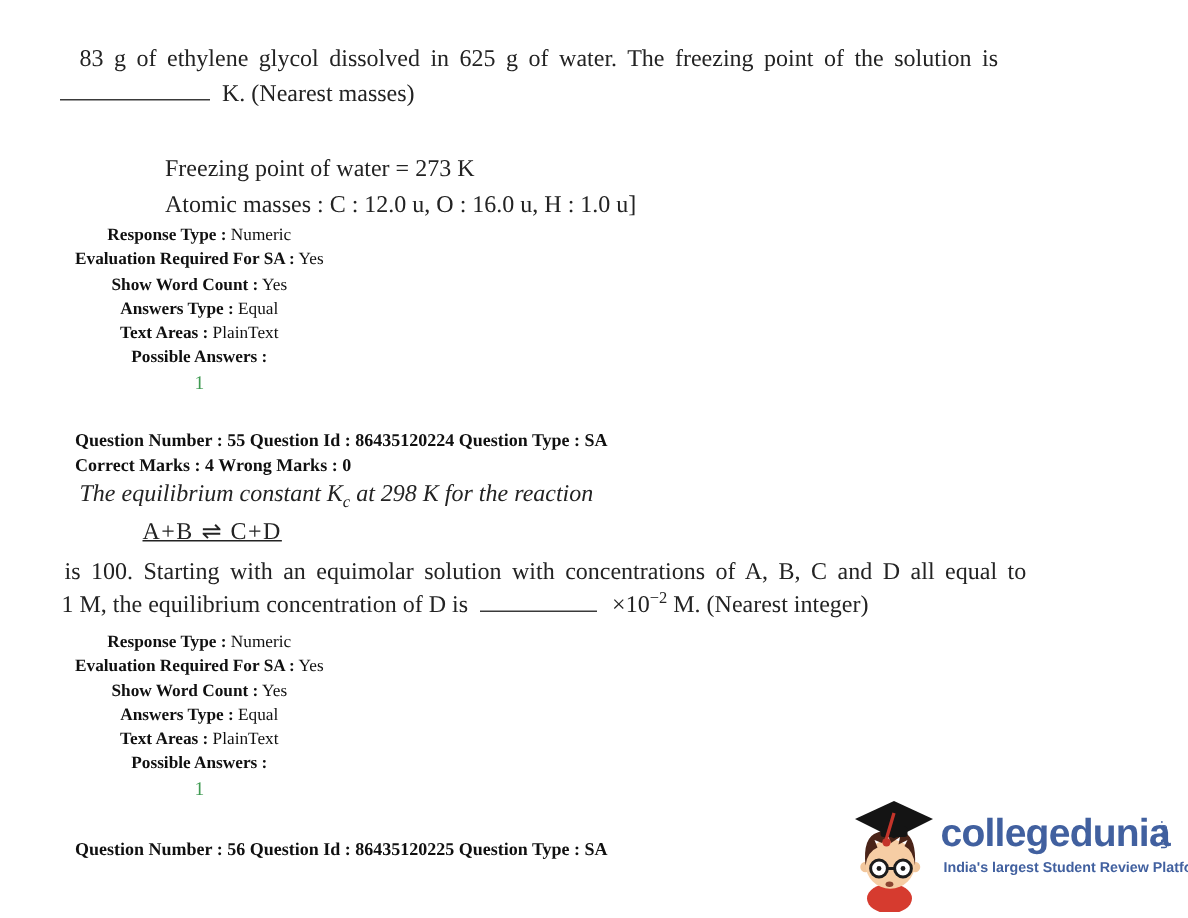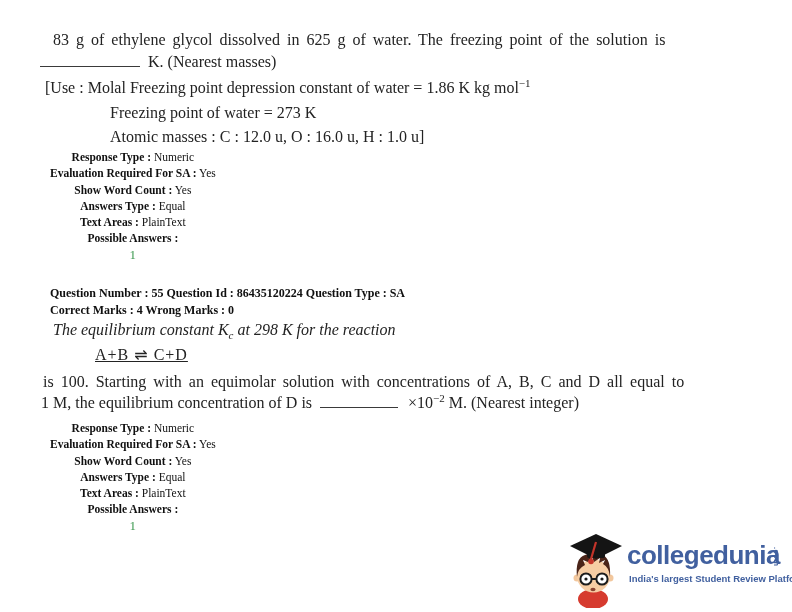--- a/index.html
+++ b/index.html
@@ -94,23 +94,20 @@
 <body>
 
 <div class="page">
 
   <div class="qline stretch" style="top:30px;left:53px;">
     <span>83 g of ethylene glycol dissolved in 625 g of water.  The freezing point of the solution is</span>
   </div>
   <div class="qline" style="top:52px;left:40px;">
     <span class="blank w100"></span><span>K. (Nearest masses)</span>
   </div>
-  <div class="qline" style="top:78px;left:45px;">
-    <span>[Use :  Molal Freezing point depression constant of water = 1.86 K kg mol</span><sup>−1</sup>
-  </div>
   <div class="qline" style="top:103px;left:110px;text-align:center;">
     <span>Freezing point of water = 273 K</span>
   </div>
   <div class="qline" style="top:127px;left:110px;">
     <span>Atomic masses : C : 12.0 u, O : 16.0 u, H : 1.0 u]</span>
   </div>
 
   <div class="meta-block" style="top:149px;">
     <div class="meta-row"><span class="lbl">Response Type :</span> <span class="val">Numeric</span></div>
     <div class="meta-row"><span class="lbl">Evaluation Required For SA :</span> <span class="val">Yes</span></div>
@@ -142,20 +139,23 @@
   <div class="meta-block" style="top:420px;">
     <div class="meta-row"><span class="lbl">Response Type :</span> <span class="val">Numeric</span></div>
     <div class="meta-row"><span class="lbl">Evaluation Required For SA :</span> <span class="val">Yes</span></div>
     <div class="meta-row"><span class="lbl">Show Word Count :</span> <span class="val">Yes</span></div>
     <div class="meta-row"><span class="lbl">Answers Type :</span> <span class="val">Equal</span></div>
     <div class="meta-row"><span class="lbl">Text Areas :</span> <span class="val">PlainText</span></div>
     <div class="meta-row"><span class="lbl">Possible Answers :</span></div>
     <div class="ans-green">1</div>
   </div>
 
+  <div class="qheader" style="top:558px;">
+    <div>Question Number : 56 Question Id : 86435120225 Question Type : SA</div>
+  </div>
 
   <div class="logo">
     <svg class="mascot" viewBox="0 0 60 75">
 
       <ellipse cx="28" cy="66" rx="15" ry="10" fill="#d63b2f"></ellipse>
 
       <circle cx="12" cy="45" r="3.5" fill="#f2c79d"></circle>
       <circle cx="45" cy="45" r="3.5" fill="#f2c79d"></circle>
 
       <circle cx="28.5" cy="43" r="16.5" fill="#f6cda4"></circle>

